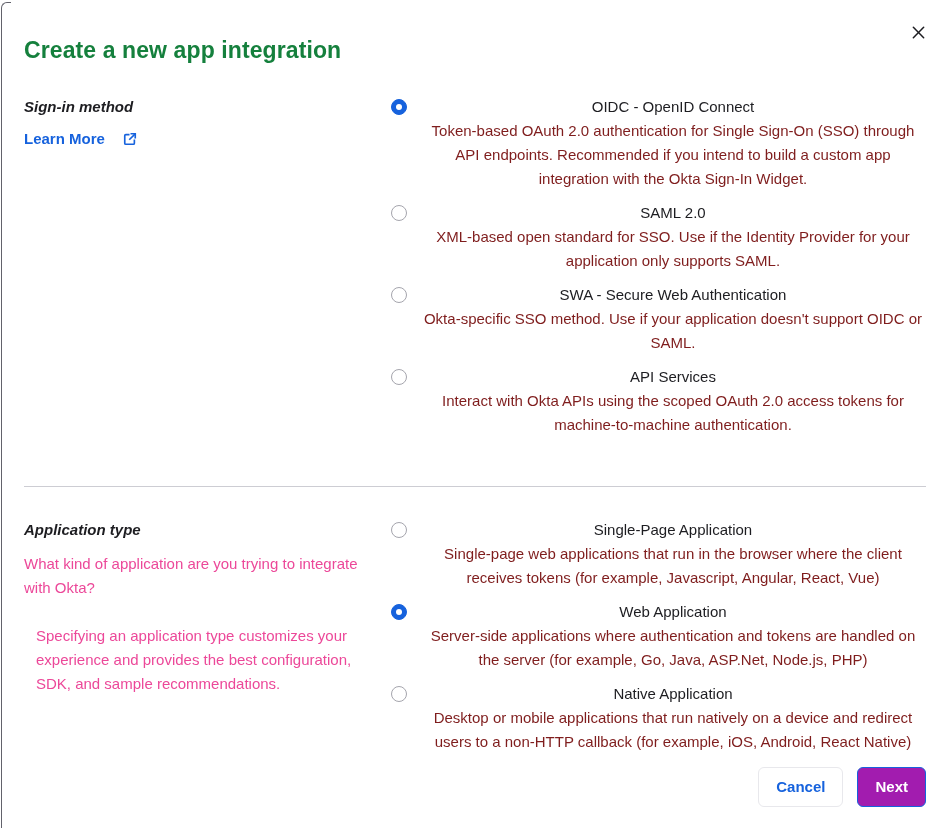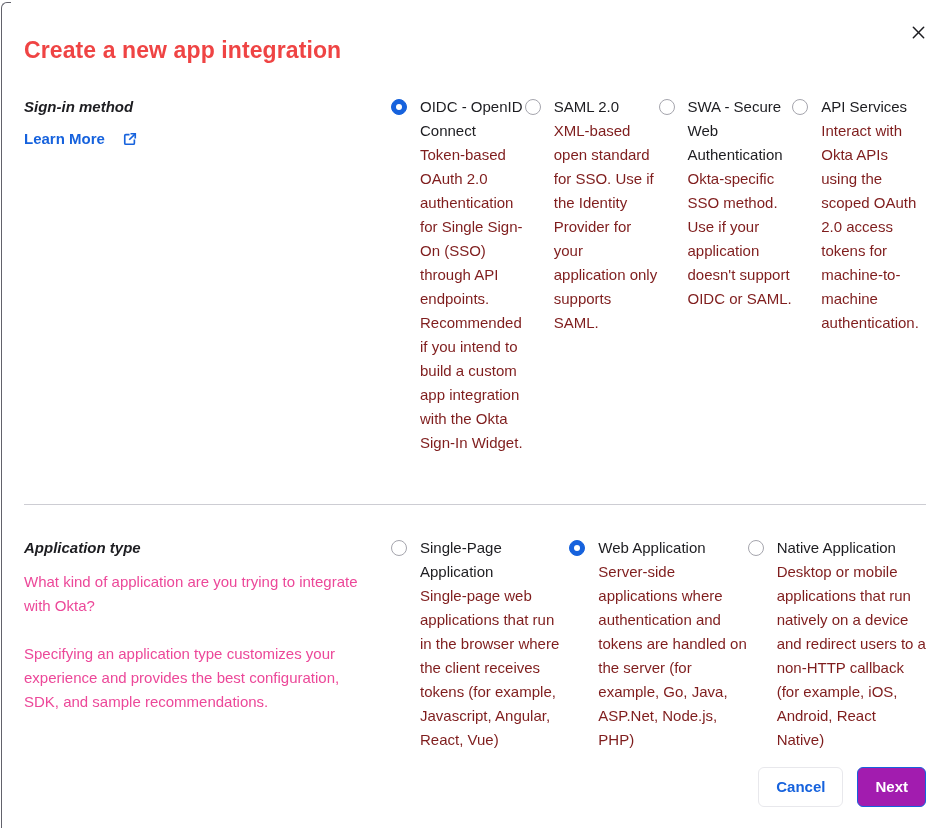--- a/index.html
+++ b/index.html
@@ -32,21 +32,21 @@
     width: 22px; height: 22px;
     display: flex; align-items: center; justify-content: center;
     cursor: pointer;
     background: none; border: none;
   }
   .dialog-title {
     padding-top: 37px;
     font-size: 23px;
     font-weight: 700;
     letter-spacing: 0.1px;
-    color: #ef4444;
+    color: #15803d;
   }
   .section {
     display: grid;
     grid-template-columns: 343px 1fr;
     column-gap: 24px;
     margin-top: 31px;
   }
   .section-left .section-heading {
     font-size: 15px;
     font-weight: 700;
@@ -64,22 +64,22 @@
     color: #1662dd;
     text-decoration: none;
     cursor: pointer;
   }
   .left-para {
     font-size: 15px;
     line-height: 24px;
     color: #ec4899;
     margin-top: 10px;
   }
-  .left-para + .left-para { margin-top: 24px; }
-  .options { display: flex; flex-direction: row; }
+  .left-para + .left-para { margin-top: 24px; margin-left: 12px; }
+  .options { display: flex; flex-direction: column; text-align: center; }
   .option {
     display: flex;
     align-items: flex-start;
     margin-bottom: 10px;
     cursor: pointer;
   }
   .radio {
     flex: 0 0 16px;
     width: 16px; height: 16px;
     margin-top: 4px;

